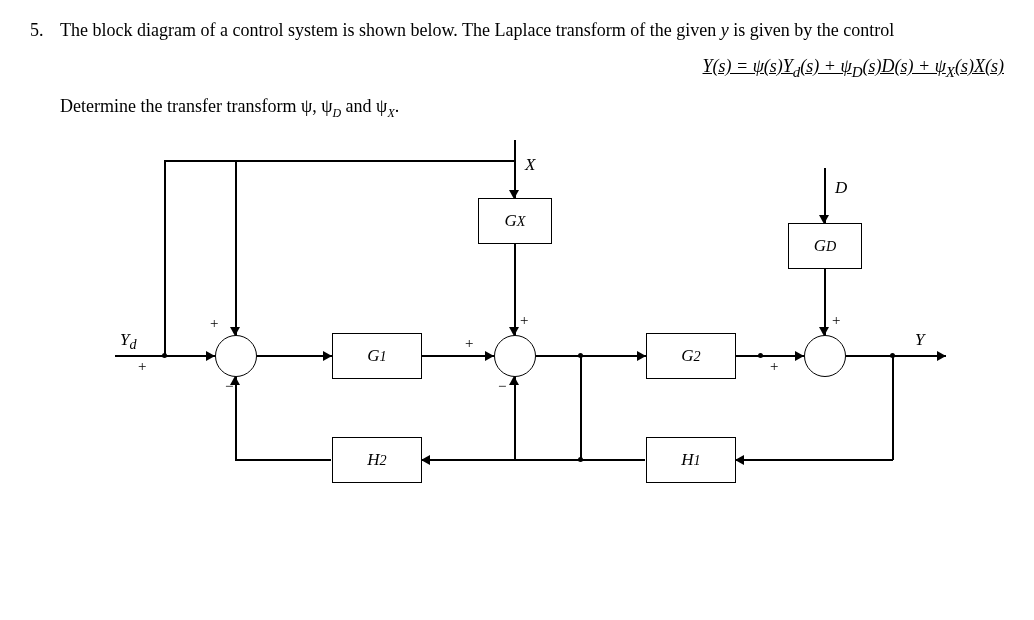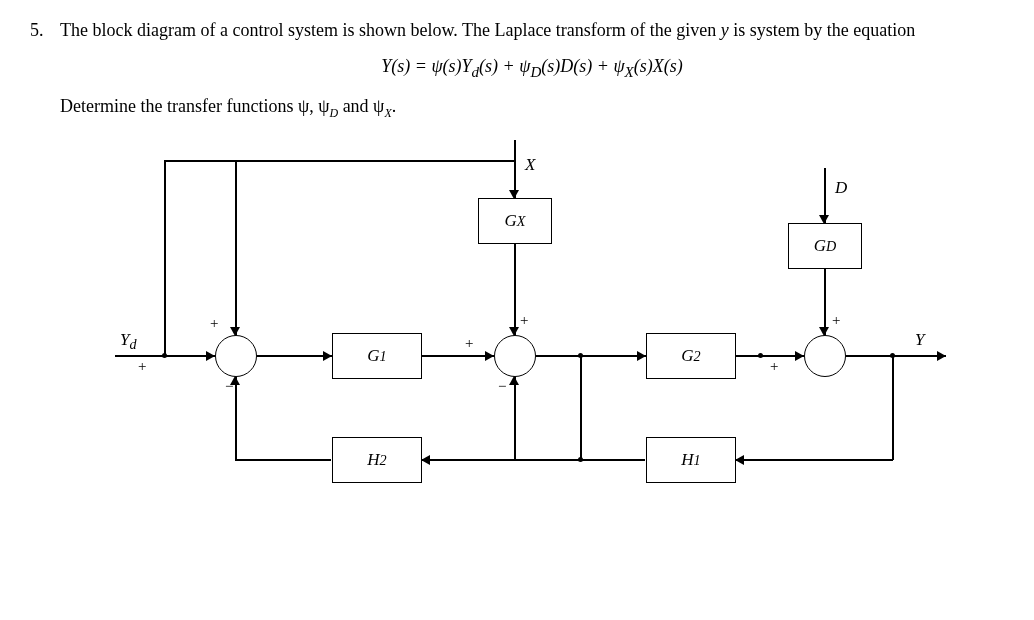--- a/index.html
+++ b/index.html
@@ -18,22 +18,23 @@
       margin-bottom: 10px;
     }
     .question-number {
       min-width: 30px;
     }
     .question-body {
       flex: 1;
     }
     .italic { font-style: italic; }
     .equation {
-      text-align: center;
+      text-align: right;
       margin: 15px 0;
+      text-decoration: underline;
     }
     .diagram-container {
       position: relative;
       width: 900px;
       height: 380px;
       margin: 20px auto 0 40px;
     }
     .block {
       position: absolute;
       border: 1.5px solid black;
@@ -96,25 +97,25 @@
       background: black;
       border-radius: 50%;
     }
   </style>
 </head>
 <body>
 
 <div class="question-text">
   <div class="question-number">5.</div>
   <div class="question-body">
-    <span>The block diagram of a control system is shown below. The Laplace transform of the given </span><span class="italic">y</span><span> is system by the equation</span>
+    <span>The block diagram of a control system is shown below. The Laplace transform of the given </span><span class="italic">y</span><span> is given by the control</span>
     <div class="equation italic">
       <span id="eq-html">Y(s) = ψ(s)Y<sub>d</sub>(s) + ψ<sub>D</sub>(s)D(s) + ψ<sub>X</sub>(s)X(s)</span>
     </div>
-    <span>Determine the transfer functions ψ, ψ</span><span class="sub italic">D</span><span> and ψ</span><span class="sub italic">X</span><span>.</span>
+    <span>Determine the transfer transform ψ, ψ</span><span class="sub italic">D</span><span> and ψ</span><span class="sub italic">X</span><span>.</span>
   </div>
 </div>
 
 <div class="diagram-container">
 
   <div class="label" style="left:50px; top:190px;" id="lbl-yd">Y<sub>d</sub></div>
   <div class="hline line" style="left:45px; top:215px; width:100px;"></div>
   <div class="arrow-right" style="left:136px; top:211px;"></div>
   <div class="sign" style="left:68px; top:218px;">+</div>
 

